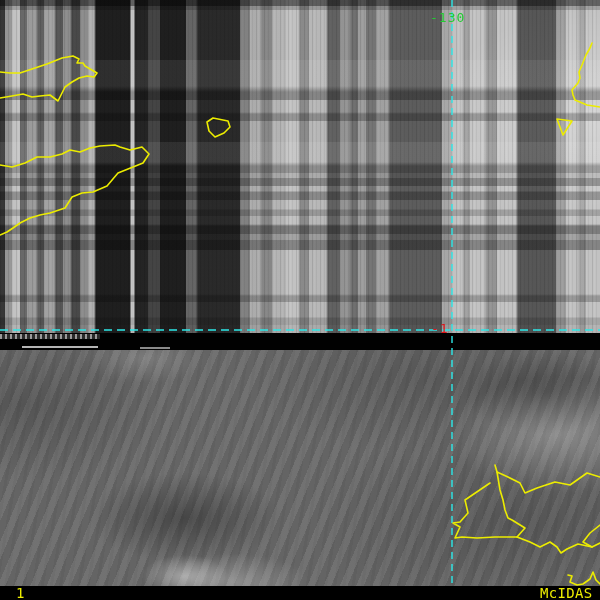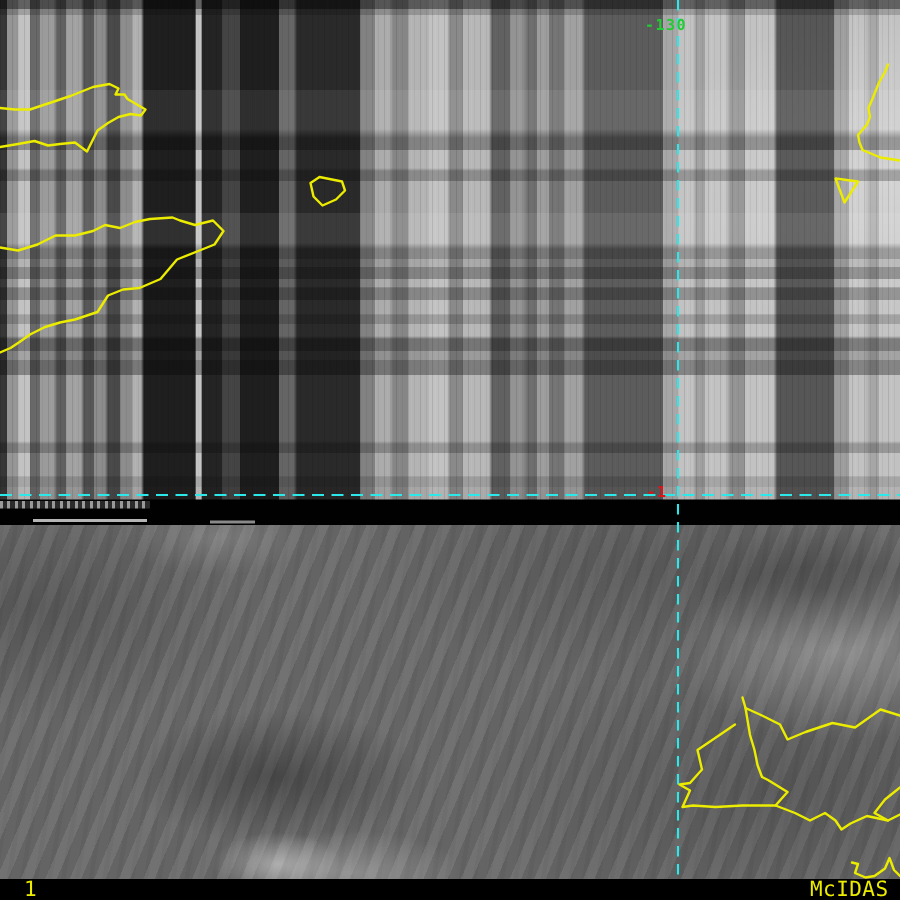--- a/index.html
+++ b/index.html
@@ -77,21 +77,21 @@
       radial-gradient(150px 70px at 185px 168px, rgba(0,0,0,.30), rgba(0,0,0,0) 65%),
       radial-gradient(300px 150px at 520px 175px, rgba(0,0,0,.16), rgba(0,0,0,0) 70%),
       radial-gradient(200px 110px at 25px 55px, rgba(0,0,0,.16), rgba(0,0,0,0) 70%),
       radial-gradient(90px 36px at 145px 8px, rgba(255,255,255,.14), rgba(255,255,255,0) 70%),
       repeating-linear-gradient(113deg, rgba(255,255,255,.05) 0 7px, rgba(0,0,0,.06) 7px 15px),
       repeating-linear-gradient(100deg, rgba(0,0,0,.04) 0 3px, rgba(0,0,0,0) 3px 9px);
   }
   
   .overlay{position:absolute;left:0;top:0;width:600px;height:600px;pointer-events:none;}
   
-  .geo-label{position:absolute;font-size:10px;font-weight:bold;letter-spacing:1px;line-height:13px;}
+  .geo-label{position:absolute;font-size:13px;font-weight:normal;letter-spacing:1px;line-height:13px;}
   .lon-label{left:430px;top:11px;color:#22cc33;}
   .lat-label{left:431px;top:322px;color:#e01318;}
   
   .status-bar{
     position:absolute;left:0;top:586px;width:600px;height:14px;background:#000;
     white-space:pre;font-size:14px;line-height:14px;letter-spacing:.3px;color:#f2f2f2;
   }
   .frame-num{position:absolute;left:16px;top:0;color:#ecec00;}
   .status-info{position:absolute;left:33px;top:0;color:#f2f2f2;}
   .brand{position:absolute;left:540px;top:0;color:#ecec00;text-align:center;}

